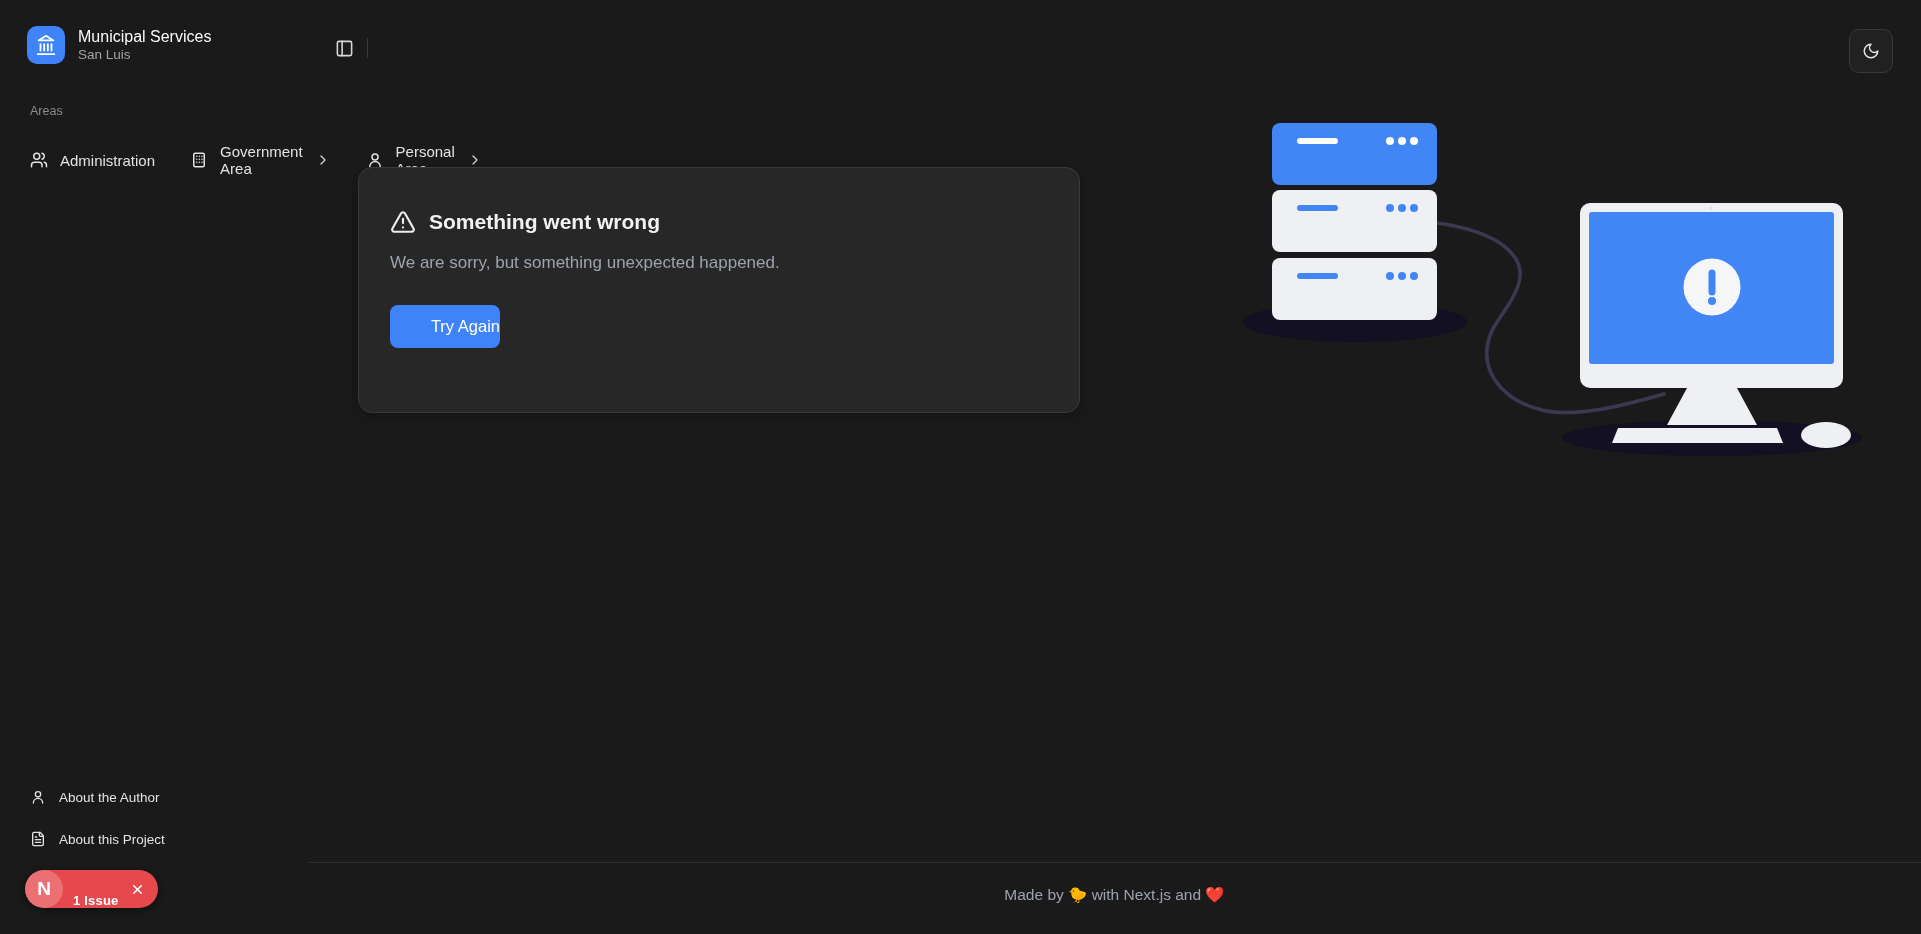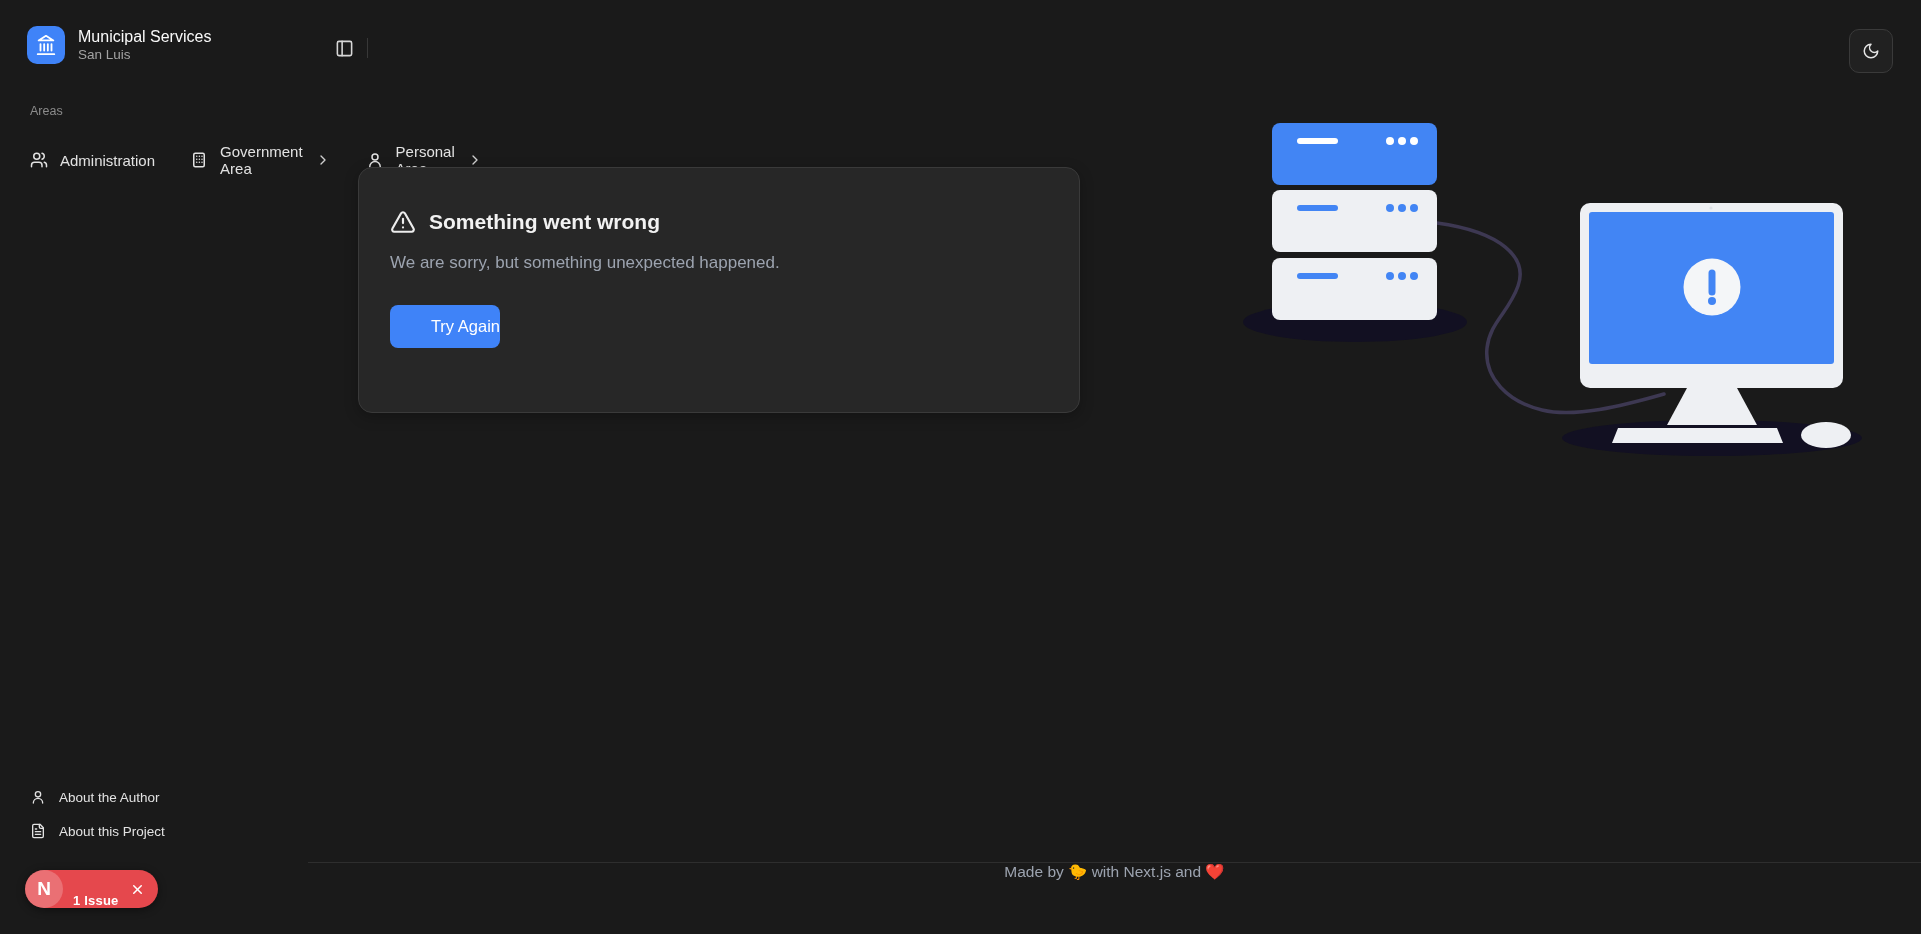--- a/index.html
+++ b/index.html
@@ -22,21 +22,21 @@
   .brand{position:absolute;left:27px;top:26px;display:flex;align-items:center;gap:13px;cursor:pointer;}
   .brand-icon{width:38px;height:38px;border-radius:10px;background:var(--accent-blue);
     display:flex;align-items:center;justify-content:center;color:#fff;flex:0 0 auto;}
   .brand-title{font-size:16px;color:#fafafa;line-height:1.2;}
   .brand-sub{font-size:13.5px;color:#a3a3a3;line-height:1.2;margin-top:1px;}
   .section-label{position:absolute;left:30px;top:104px;font-size:12.5px;color:#8b8b8b;}
   .nav{position:absolute;left:12px;top:134px;width:284px;display:flex;flex-direction:row;gap:7px;}
   .nav-item{display:flex;align-items:center;gap:12px;padding:9px 10px 9px 18px;border-radius:8px;
     font-size:15px;color:#e2e2e2;cursor:pointer;}
   .nav-item .chev{margin-left:auto;color:#cfcfcf;}
-  .sidebar-footer{position:absolute;left:12px;top:782px;width:284px;display:flex;flex-direction:column;gap:4px;}
+  .sidebar-footer{position:absolute;left:12px;top:782px;width:284px;display:flex;flex-direction:column;gap:12px;}
   .foot-item{display:flex;align-items:center;gap:13px;padding:7px 10px 7px 18px;border-radius:8px;
     font-size:13.5px;color:#e2e2e2;cursor:pointer;}
 
   
   .dev-badge{position:absolute;left:25px;top:870px;height:38px;background:var(--badge-red);
     border-radius:19px;display:flex;align-items:center;padding-right:13px;cursor:pointer;
     box-shadow:0 2px 8px rgba(0,0,0,.45);}
   .dev-logo{width:38px;height:38px;border-radius:50%;background:rgba(255,255,255,.22);
     display:flex;align-items:center;justify-content:center;font-size:19px;font-weight:bold;color:#fff;}
   .dev-count{margin-left:10px;font-size:13px;font-weight:bold;color:#fff;letter-spacing:.2px;margin-top:22px;}
@@ -63,21 +63,21 @@
     font-size:16.5px;border:none;border-radius:8px;cursor:pointer;font-family:inherit;text-align:right;}
 
   
   .illustration{position:absolute;left:1230px;top:90px;width:660px;height:380px;pointer-events:none;}
   .f-blue{fill:var(--illus-blue);} .f-light{fill:var(--illus-light);}
   .f-shadow{fill:var(--shadow-dark);} .f-white{fill:#ffffff;}
   .cable{fill:none;stroke:var(--cable);stroke-width:3.5;stroke-linecap:round;}
 
   
   .main-footer{position:absolute;left:308px;top:862px;width:1613px;height:72px;
-    border-top:1px solid #2e2e2e;display:flex;align-items:flex-start;justify-content:center;}
+    border-top:1px solid #2e2e2e;display:flex;align-items:flex-start;justify-content:center;padding-top:23px;}
   .footer-text{font-size:15.5px;color:var(--muted);}
 </style>
 </head>
 <body>
 
 <aside class="sidebar">
 
   <div class="brand">
     <span class="brand-icon">
       <svg width="22" height="22" viewBox="0 0 24 24" class="stroke-ic">

